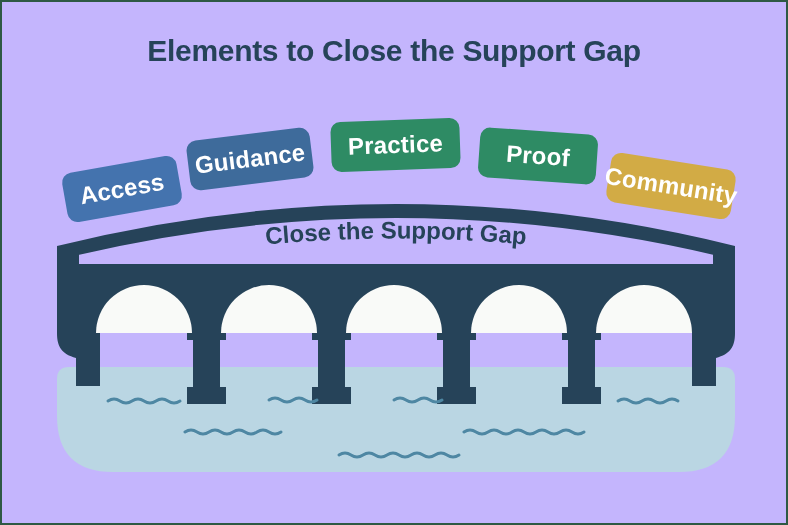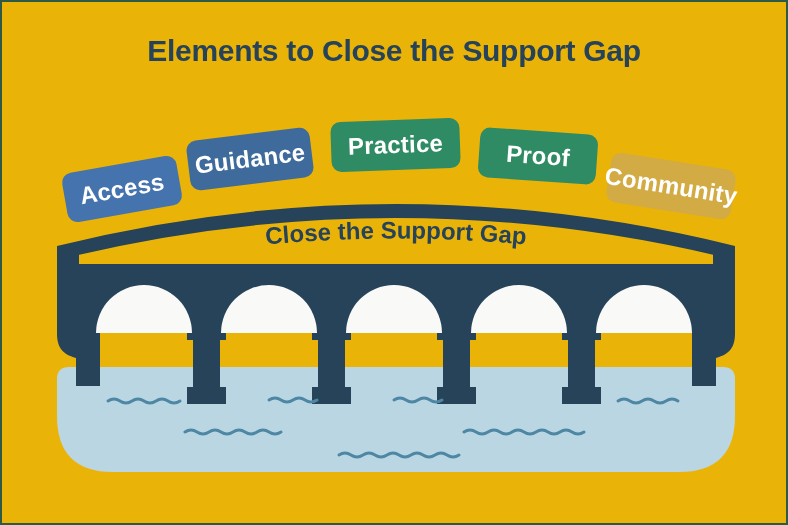--- a/index.html
+++ b/index.html
@@ -34,21 +34,21 @@
   .block-access    { left: 62px;  top: 162px; width: 116px; height: 50px; transform: rotate(-10deg); }
   .block-guidance  { left: 186px; top: 132px; width: 124px; height: 50px; transform: rotate(-7deg); }
   .block-practice  { left: 329px; top: 118px; width: 129px; height: 50px; transform: rotate(-2deg); }
   .block-proof     { left: 477px; top: 129px; width: 118px; height: 50px; transform: rotate(4deg); }
   .block-community { left: 606px; top: 159px; width: 126px; height: 50px; transform: rotate(9deg); }
   svg text { font-family: "Liberation Sans", sans-serif; font-weight: bold; }
 </style>
 </head>
 <body>
 
-<div class="frame" style="background-color: #eab308;">
+<div class="frame" style="background-color: #c4b5fd;">
 
   <h1 class="title" style="color: rgb(38, 67, 89);">Elements to Close the Support Gap</h1>
 
   <svg class="stage" width="788" height="525" viewBox="0 0 788 525">
     <defs>
       <path id="label-arc" d="M175,254 Q394,219 613,254"></path>
     </defs>
 
     <path d="M67,365 L721,365 Q733,365 733,377 L733,414 Q733,470 677,470 L111,470 Q55,470 55,414 L55,377 Q55,365 67,365 Z" fill="#BAD6E3"></path>
 

